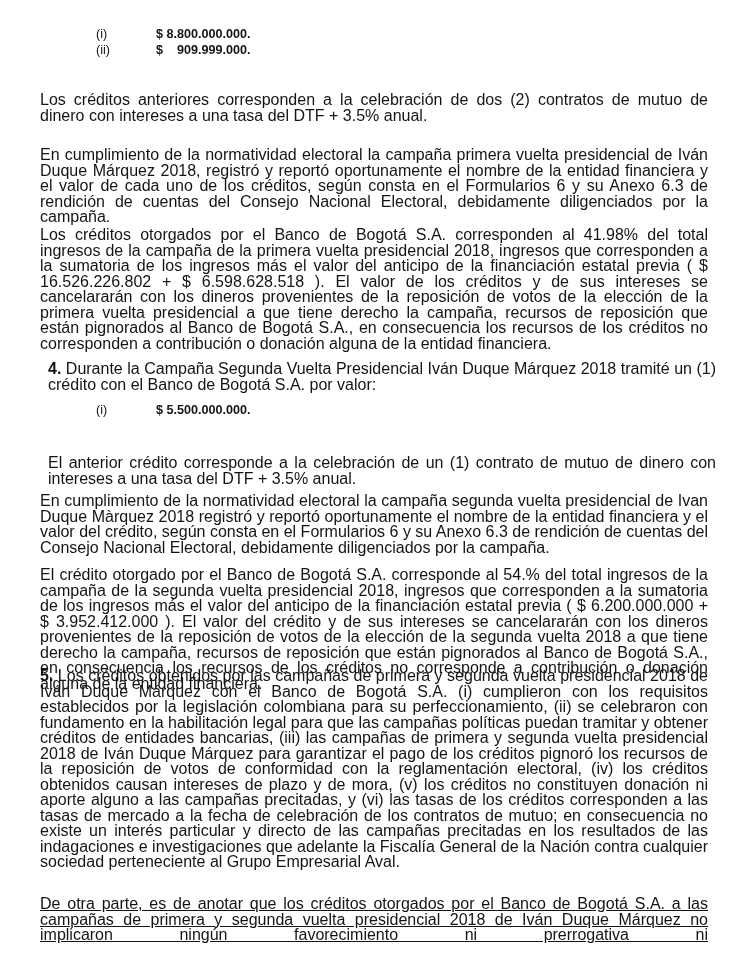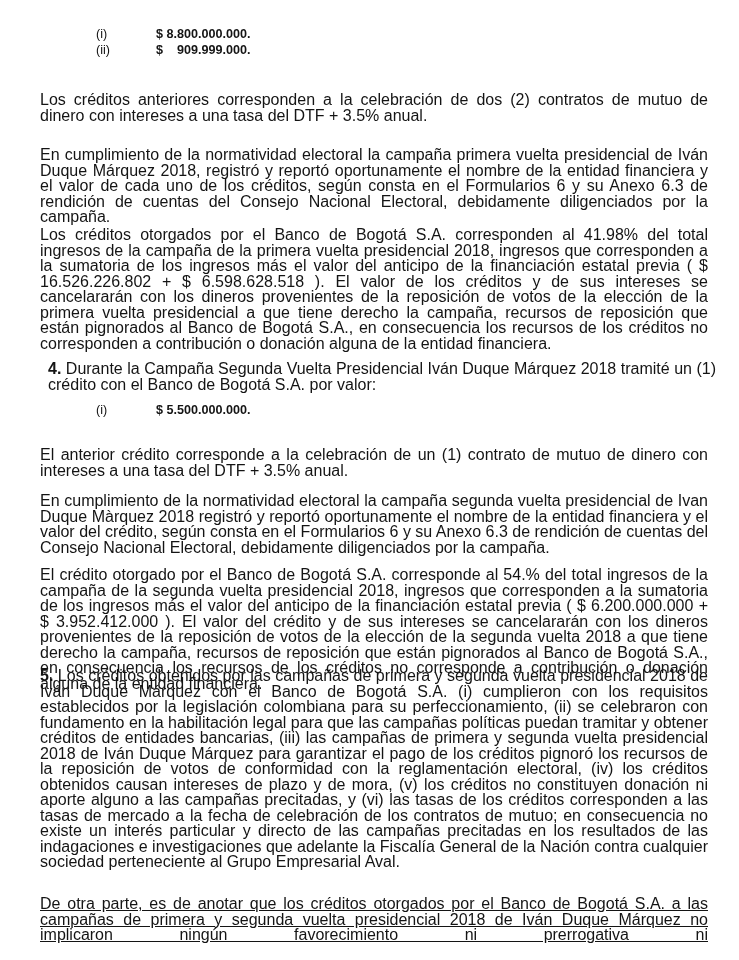--- a/index.html
+++ b/index.html
@@ -74,21 +74,21 @@
     <span class="num">4.</span><span>  Durante la Campaña Segunda Vuelta  Presidencial Iván Duque Márquez 2018  tramité un (1) crédito con el Banco de Bogotá  S.A. por valor:</span>
   </p>
 
   <div class="amount-list" style="top:403px;">
     <div class="amount-row">
       <span class="lbl">(i)</span>
       <span class="val">$ 5.500.000.000.</span>
     </div>
   </div>
 
-  <p class="para" style="top:447px; margin:0;">El anterior crédito corresponde a la celebración de un (1) contrato de mutuo de dinero con intereses  a una tasa del DTF + 3.5%  anual.</p>
+  <p class="para" style="top:447px; margin:8px;">El anterior crédito corresponde a la celebración de un (1) contrato de mutuo de dinero con intereses  a una tasa del DTF + 3.5%  anual.</p>
 
   <p class="para" style="top:493px; margin:0;">En cumplimiento de la normatividad electoral la campaña segunda vuelta presidencial de Ivan Duque Màrquez 2018 registró y reportó oportunamente el nombre de la entidad financiera y el valor del crédito, según consta en el Formularios  6  y  su Anexo 6.3  de rendición de cuentas del Consejo Nacional Electoral, debidamente diligenciados por la campaña.</p>
 
   <p class="para" style="top:567px; margin:0;">El crédito otorgado por el Banco de Bogotá S.A. corresponde al 54.% del total ingresos de la campaña de la segunda vuelta presidencial 2018,  ingresos que corresponden a la sumatoria de los ingresos más el valor del anticipo de la financiación estatal previa ( $ 6.200.000.000   +  $ 3.952.412.000 ). El valor del crédito y de sus intereses se cancelararán  con los dineros provenientes de la reposición de votos  de la elección de la segunda vuelta 2018 a que tiene derecho la campaña, recursos  de reposición que están pignorados al Banco de Bogotá S.A.,  en consecuencia los recursos de los créditos no corresponde a contribución o donación alguna de la entidad financiera.</p>
 
   <p class="para" style="top:668px; margin:0;">
     <span class="num">5.</span><span>  Los créditos obtenidos por las campañas  de primera y segunda vuelta presidencial  2018  de Iván Duque Márquez  con el Banco de  Bogotá S.A.  (i) cumplieron con los requisitos establecidos por la legislación colombiana para su perfeccionamiento, (ii) se celebraron con fundamento en la habilitación legal para que las campañas políticas puedan tramitar y obtener créditos de entidades bancarias, (iii) las campañas de primera y segunda vuelta presidencial  2018 de Iván Duque Márquez para garantizar el pago de los créditos pignoró los recursos de la reposición de votos de conformidad con la reglamentación electoral, (iv) los créditos obtenidos causan intereses de plazo y de mora,  (v)  los créditos no constituyen donación ni aporte alguno a las campañas precitadas, y (vi)  las tasas de los créditos corresponden a las tasas de mercado a la fecha de celebración de los contratos de mutuo; en consecuencia no existe un interés particular y directo de las campañas precitadas en los resultados de las indagaciones e investigaciones que adelante la Fiscalía General de la Nación contra cualquier sociedad perteneciente al Grupo Empresarial Aval.</span>
   </p>
 
   <p class="para" style="top:896px; margin:0; text-align-last: justify; text-decoration: underline;">De otra parte, es de anotar que los créditos otorgados por el Banco de Bogotá S.A.  a las campañas de primera y segunda vuelta presidencial  2018  de Iván Duque Márquez  no implicaron ningún favorecimiento ni prerrogativa ni</p>

